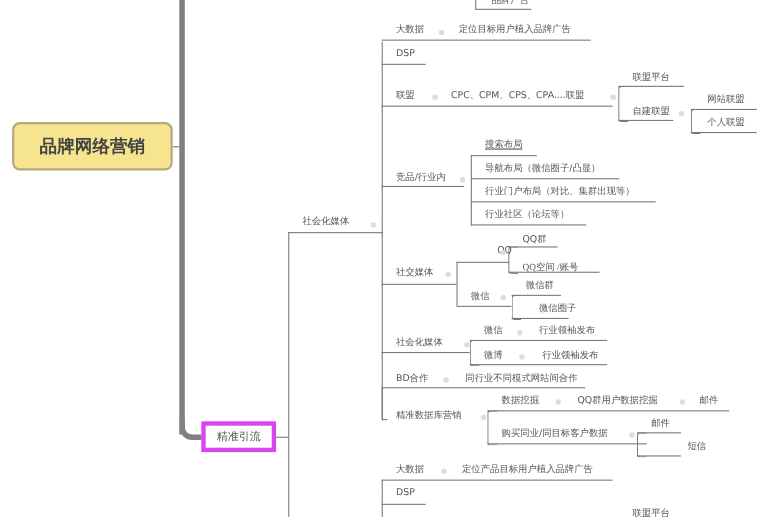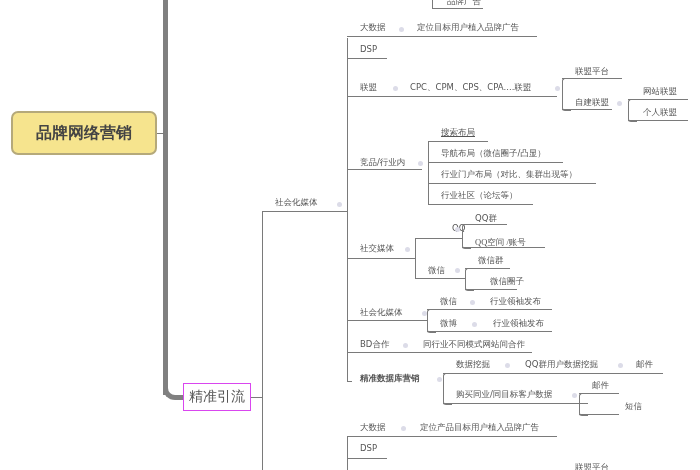--- a/index.html
+++ b/index.html
@@ -11,21 +11,21 @@
   .vl { position:absolute; width:0; border-left:1px solid #7a7a7a; }
   .dot { position:absolute; width:5px; height:5px; border-radius:50%; background:#dcdce8; }
   .root { position:absolute; left:11px; top:111px; width:146px; height:44px;
           background:#f6e48e; border:2px solid #b5a97a; border-radius:7px; box-sizing:border-box;
           display:flex; align-items:center; justify-content:center;
           font-size:16px; font-weight:bold; color:#444; }
   .trunk { position:absolute; left:163px; top:0; width:5px; height:395px; background:#808080; }
   .trunk-curve { position:absolute; left:163px; top:380px; width:22px; height:20px;
                  border-left:5px solid #808080; border-bottom:5px solid #808080;
                  border-bottom-left-radius:12px; box-sizing:border-box; }
-  .box { position:absolute; border:1px solid #d946ef; background:#fff; font-size:14px; color:#555;
+  .box { position:absolute; border:4px solid #d946ef; background:#fff; font-size:10px; color:#555;
          display:flex; align-items:center; justify-content:center; box-sizing:border-box; }
   .brack { position:absolute; border-left:1px solid #7a7a7a; border-top:1px solid #7a7a7a;
            border-bottom:1px solid #7a7a7a; border-radius:3px 0 0 3px; }
 </style>
 </head>
 <body>
 
 <div class="trunk"></div>
 <div class="trunk-curve"></div>
 <div class="hl" style="left:157px;top:133px;width:7px;"></div>
@@ -122,21 +122,21 @@
 <div class="t" style="left:440px;top:318px;">微博</div>
 <div class="dot" style="left:472px;top:322px;"></div>
 <div class="t" style="left:493px;top:318px;">行业领袖发布</div>
 <div class="hl" style="left:427px;top:331px;width:125px;"></div>
 
 <div class="t" style="left:360px;top:339px;">BD合作</div>
 <div class="dot" style="left:403px;top:343px;"></div>
 <div class="t" style="left:423px;top:339px;">同行业不同模式网站间合作</div>
 <div class="hl" style="left:347px;top:352px;width:185px;"></div>
 
-<div class="t" style="left:360px;top:373px;font-weight:bold;">精准数据库营销</div>
+<div class="t" style="left:360px;top:373px;">精准数据库营销</div>
 <div class="dot" style="left:437px;top:377px;"></div>
 <div class="brack" style="left:443px;top:373px;width:8px;height:30px;"></div>
 <div class="t" style="left:456px;top:359px;">数据挖掘</div>
 <div class="dot" style="left:505px;top:363px;"></div>
 <div class="t" style="left:525px;top:359px;">QQ群用户数据挖掘</div>
 <div class="dot" style="left:618px;top:363px;"></div>
 <div class="t" style="left:636px;top:359px;">邮件</div>
 <div class="hl" style="left:443px;top:373px;width:220px;"></div>
 <div class="t" style="left:456px;top:389px;">购买同业/同目标客户数据</div>
 <div class="hl" style="left:443px;top:403px;width:145px;"></div>

